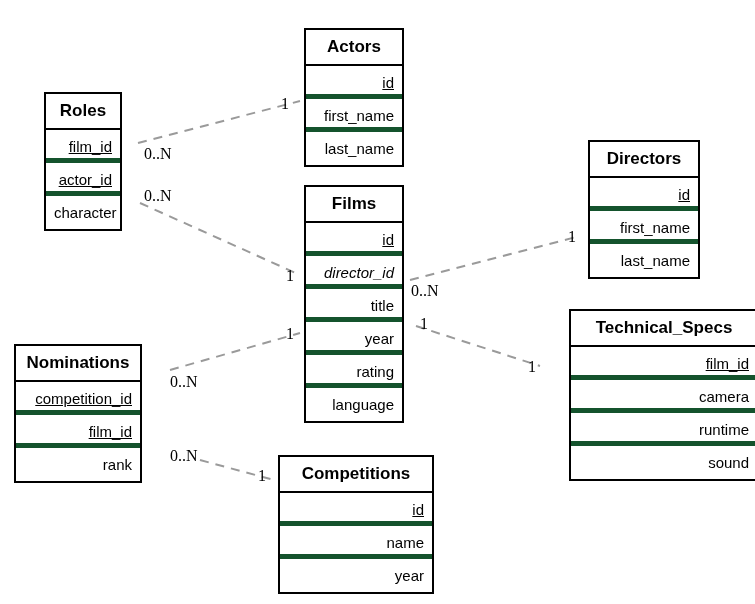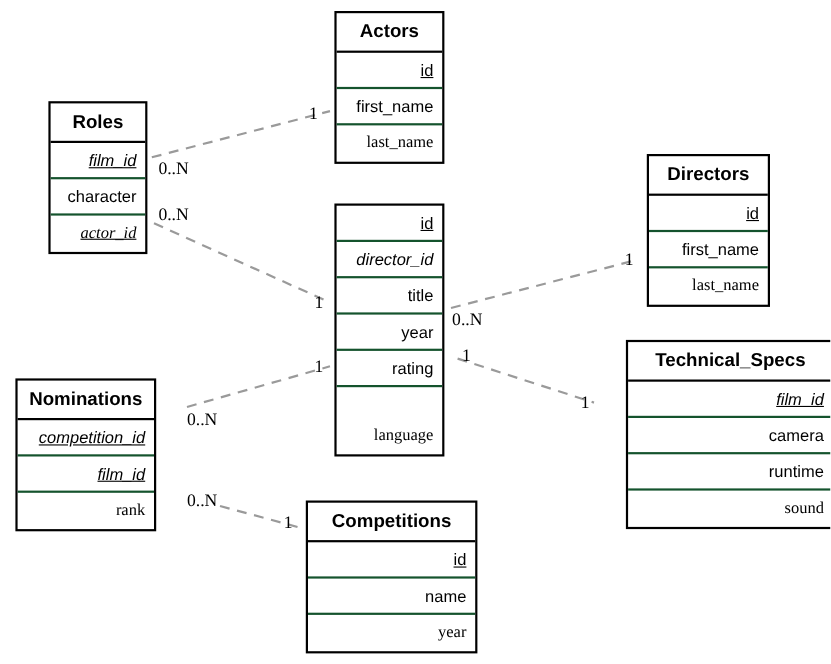--- a/index.html
+++ b/index.html
@@ -32,43 +32,41 @@
     border-bottom: 2px solid #000000;
     text-align: center;
     font-weight: bold;
     font-size: 17px;
     line-height: 1;
     padding: 8px 6px 9px 6px;
     white-space: nowrap;
   }
   .entity .attr-row {
     box-sizing: border-box;
-    border-bottom: 2px solid #14532d;
+    border-bottom: 5px solid #14532d;
     text-align: right;
     font-size: 15px;
     line-height: 1;
     padding: 9px 8px 9px 8px;
     white-space: nowrap;
   }
   .entity .attr-row:last-child {
     border-bottom: none;
-    font-family: Liberation Serif, serif;
   }
   
   .entity .attr-row.first {
     border-top: none;
   }
   .attr-pk {
     text-decoration: underline;
   }
   .attr-fk {
     font-style: italic;
   }
   .attr-pkfk {
-    font-style: italic;
     text-decoration: underline;
   }
   .attr-left {
     text-align: left;
   }
 
   
   #edges {
     position: absolute;
     left: 0;
@@ -102,45 +100,46 @@
   <svg id="edges" viewBox="0 0 755 604" xmlns="http://www.w3.org/2000/svg">
       <line x1="138" y1="143" x2="300" y2="101" class="edge"></line>
       <line x1="140" y1="203" x2="300" y2="275" class="edge"></line>
       <line x1="410" y1="280" x2="580" y2="236" class="edge"></line>
       <line x1="416" y1="326" x2="540" y2="366" class="edge"></line>
       <line x1="170" y1="370" x2="300" y2="333" class="edge"></line>
       <line x1="200" y1="460" x2="274" y2="480" class="edge"></line>
     </svg>
 
   <div id="entities-layer">
-      <div class="entity" style="left: 304px; top: 10px; width: 100px;">
+      <div class="entity" style="left: 304px; top: 28px; width: 100px;">
         <div class="title-row">Actors</div>
         <div class="attr-row first" style="height: 33px;"><span class="attr-pk">id</span></div>
         <div class="attr-row" style="height: 33px;"><span>first_name</span></div>
         <div class="attr-row" style="height: 33px;"><span>last_name</span></div>
       </div>
-      <div class="entity" style="left: 44px; top: 92px; width: 90px;">
+      <div class="entity" style="left: 44px; top: 92px; width: 78px;">
         <div class="title-row">Roles</div>
         <div class="attr-row first" style="height: 33px;"><span class="attr-pkfk">film_id</span></div>
+        <div class="attr-row" style="height: 33px;"><span class="attr-pkfk">actor_id</span></div>
         <div class="attr-row" style="height: 33px;"><span>character</span></div>
-        <div class="attr-row" style="height: 33px;"><span class="attr-pkfk">actor_id</span></div>
       </div>
       <div class="entity" style="left: 588px; top: 140px; width: 112px;">
         <div class="title-row">Directors</div>
         <div class="attr-row first" style="height: 33px;"><span class="attr-pk">id</span></div>
         <div class="attr-row" style="height: 33px;"><span>first_name</span></div>
         <div class="attr-row" style="height: 33px;"><span>last_name</span></div>
       </div>
       <div class="entity" style="left: 304px; top: 185px; width: 100px;">
+        <div class="title-row">Films</div>
         <div class="attr-row first" style="height: 33px;"><span class="attr-pk">id</span></div>
         <div class="attr-row attr-left" style="height: 33px;"><span class="attr-fk">director_id</span></div>
         <div class="attr-row" style="height: 33px;"><span>title</span></div>
         <div class="attr-row" style="height: 33px;"><span>year</span></div>
         <div class="attr-row" style="height: 33px;"><span>rating</span></div>
-        <div class="attr-row" style="height: 33px; margin-top: 28px;"><span>language</span></div>
+        <div class="attr-row" style="height: 33px;"><span>language</span></div>
       </div>
       <div class="entity" style="left: 548px; top: 309px; width: 190px; margin-left: 21px;">
         <div class="title-row">Technical_Specs</div>
         <div class="attr-row first" style="height: 33px;"><span class="attr-pkfk">film_id</span></div>
         <div class="attr-row" style="height: 33px;"><span>camera</span></div>
         <div class="attr-row" style="height: 33px;"><span>runtime</span></div>
         <div class="attr-row" style="height: 33px;"><span>sound</span></div>
       </div>
       <div class="entity" style="left: 14px; top: 344px; width: 128px;">
         <div class="title-row">Nominations</div>

